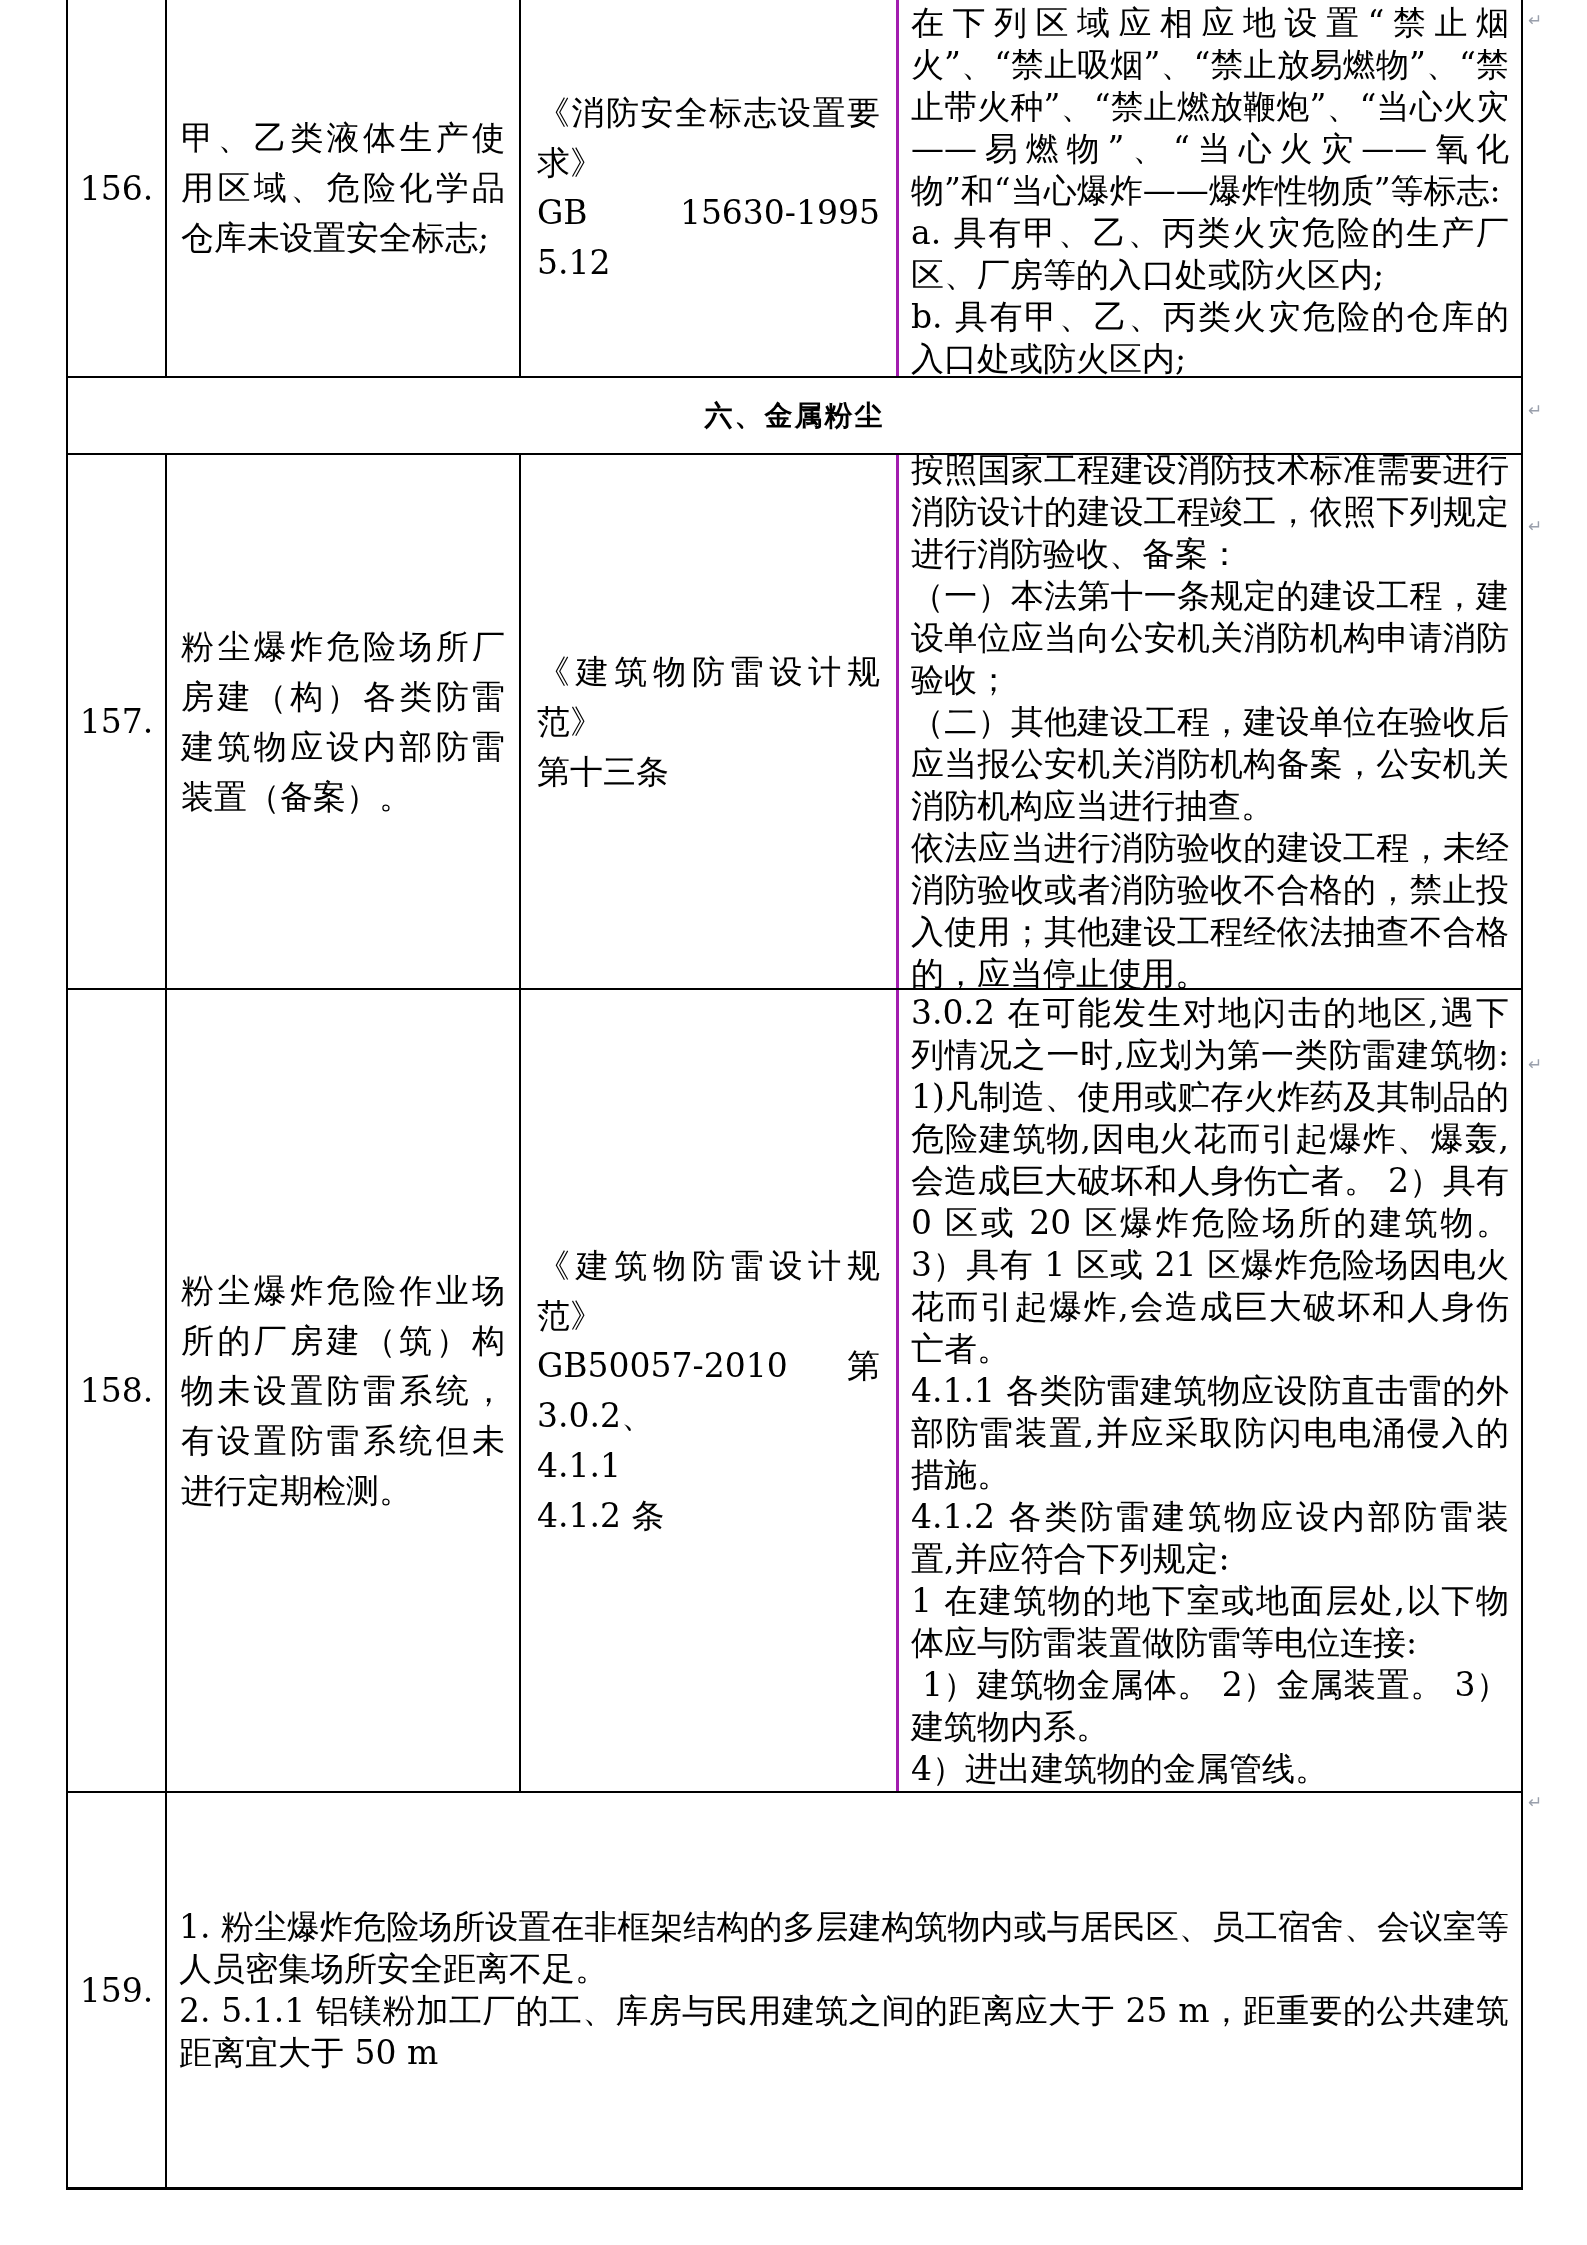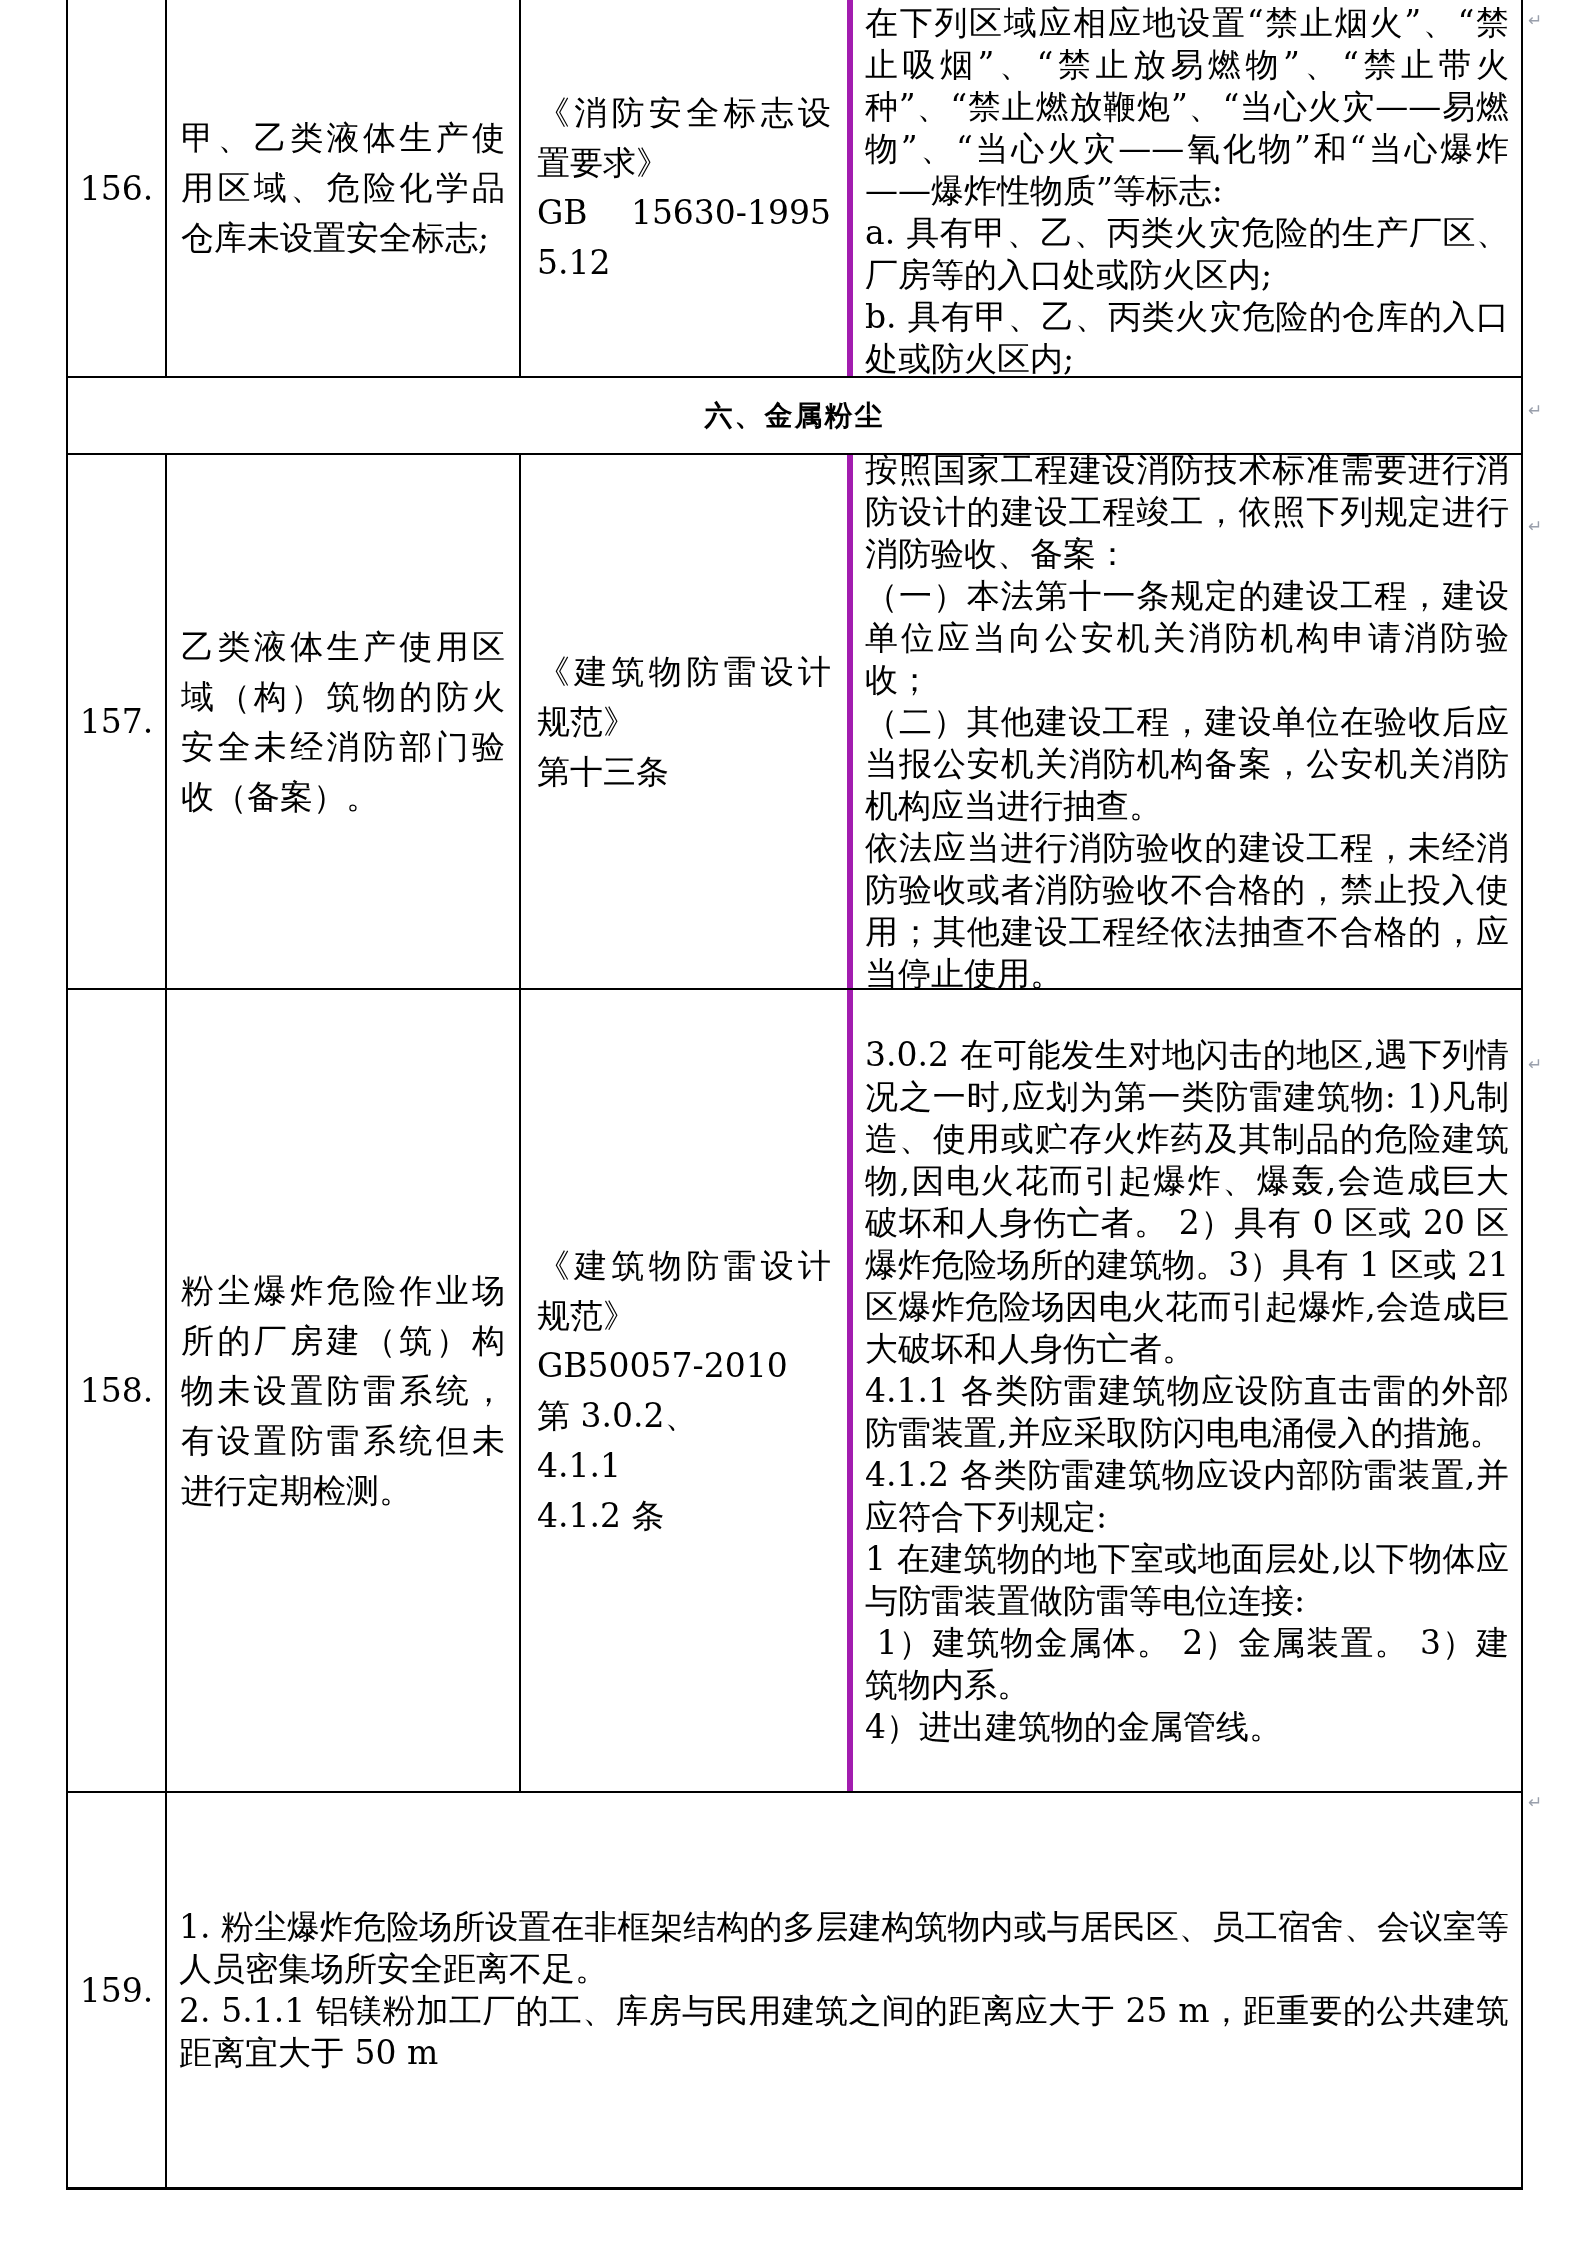--- a/index.html
+++ b/index.html
@@ -27,21 +27,21 @@
   .row-158{height:803px;}
   .row-159{height:394px;}
   .cell{
     box-sizing:border-box;
     display:flex;flex-direction:column;justify-content:center;
     font-size:33px;
     overflow:hidden;
   }
   .c1{width:99px;border-right:2px solid #000;align-items:center;text-align:center;}
   .c2{width:354px;border-right:2px solid #000;padding:0 14px;line-height:50px;}
-  .c3{width:332px;border-right:6px solid #a21caf;padding:0 16px;line-height:50px;}
+  .c3{width:378px;border-right:3px solid #a21caf;padding:0 16px;line-height:50px;}
   .c4{flex:1;padding:4px 12px;line-height:42px;}
   .c4.from-top{justify-content:flex-start;padding-top:2px;}
   .cell-text{white-space:pre-wrap;text-align:justify;}
   .c1 .cell-text{text-align:right;}
   .section-cell{
     flex:1;display:flex;align-items:center;justify-content:center;
     font-size:28px;font-weight:bold;letter-spacing:2px;border-radius:13px;
   }
   .pm{
     position:absolute;left:1528px;
@@ -79,21 +79,21 @@
 
     <div class="t-row row-header">
       <div class="section-cell">六、金属粉尘</div>
     </div>
 
     <div class="t-row row-157">
       <div class="cell c1">
         <div class="cell-text">157.</div>
       </div>
       <div class="cell c2">
-        <div class="cell-text">乙类液体生产使用区域（构）筑物的防火安全未经消防部门验收（备案）。</div>
+        <div class="cell-text">粉尘爆炸危险场所厂房建（构）各类防雷建筑物应设内部防雷装置（备案）。</div>
       </div>
       <div class="cell c3">
         <div class="cell-text">《建筑物防雷设计规范》
 第十三条</div>
       </div>
       <div class="cell c4">
         <div class="cell-text">按照国家工程建设消防技术标准需要进行消防设计的建设工程竣工，依照下列规定进行消防验收、备案：
 （一）本法第十一条规定的建设工程，建设单位应当向公安机关消防机构申请消防验收；
 （二）其他建设工程，建设单位在验收后应当报公安机关消防机构备案，公安机关消防机构应当进行抽查。
 依法应当进行消防验收的建设工程，未经消防验收或者消防验收不合格的，禁止投入使用；其他建设工程经依法抽查不合格的，应当停止使用。</div>

